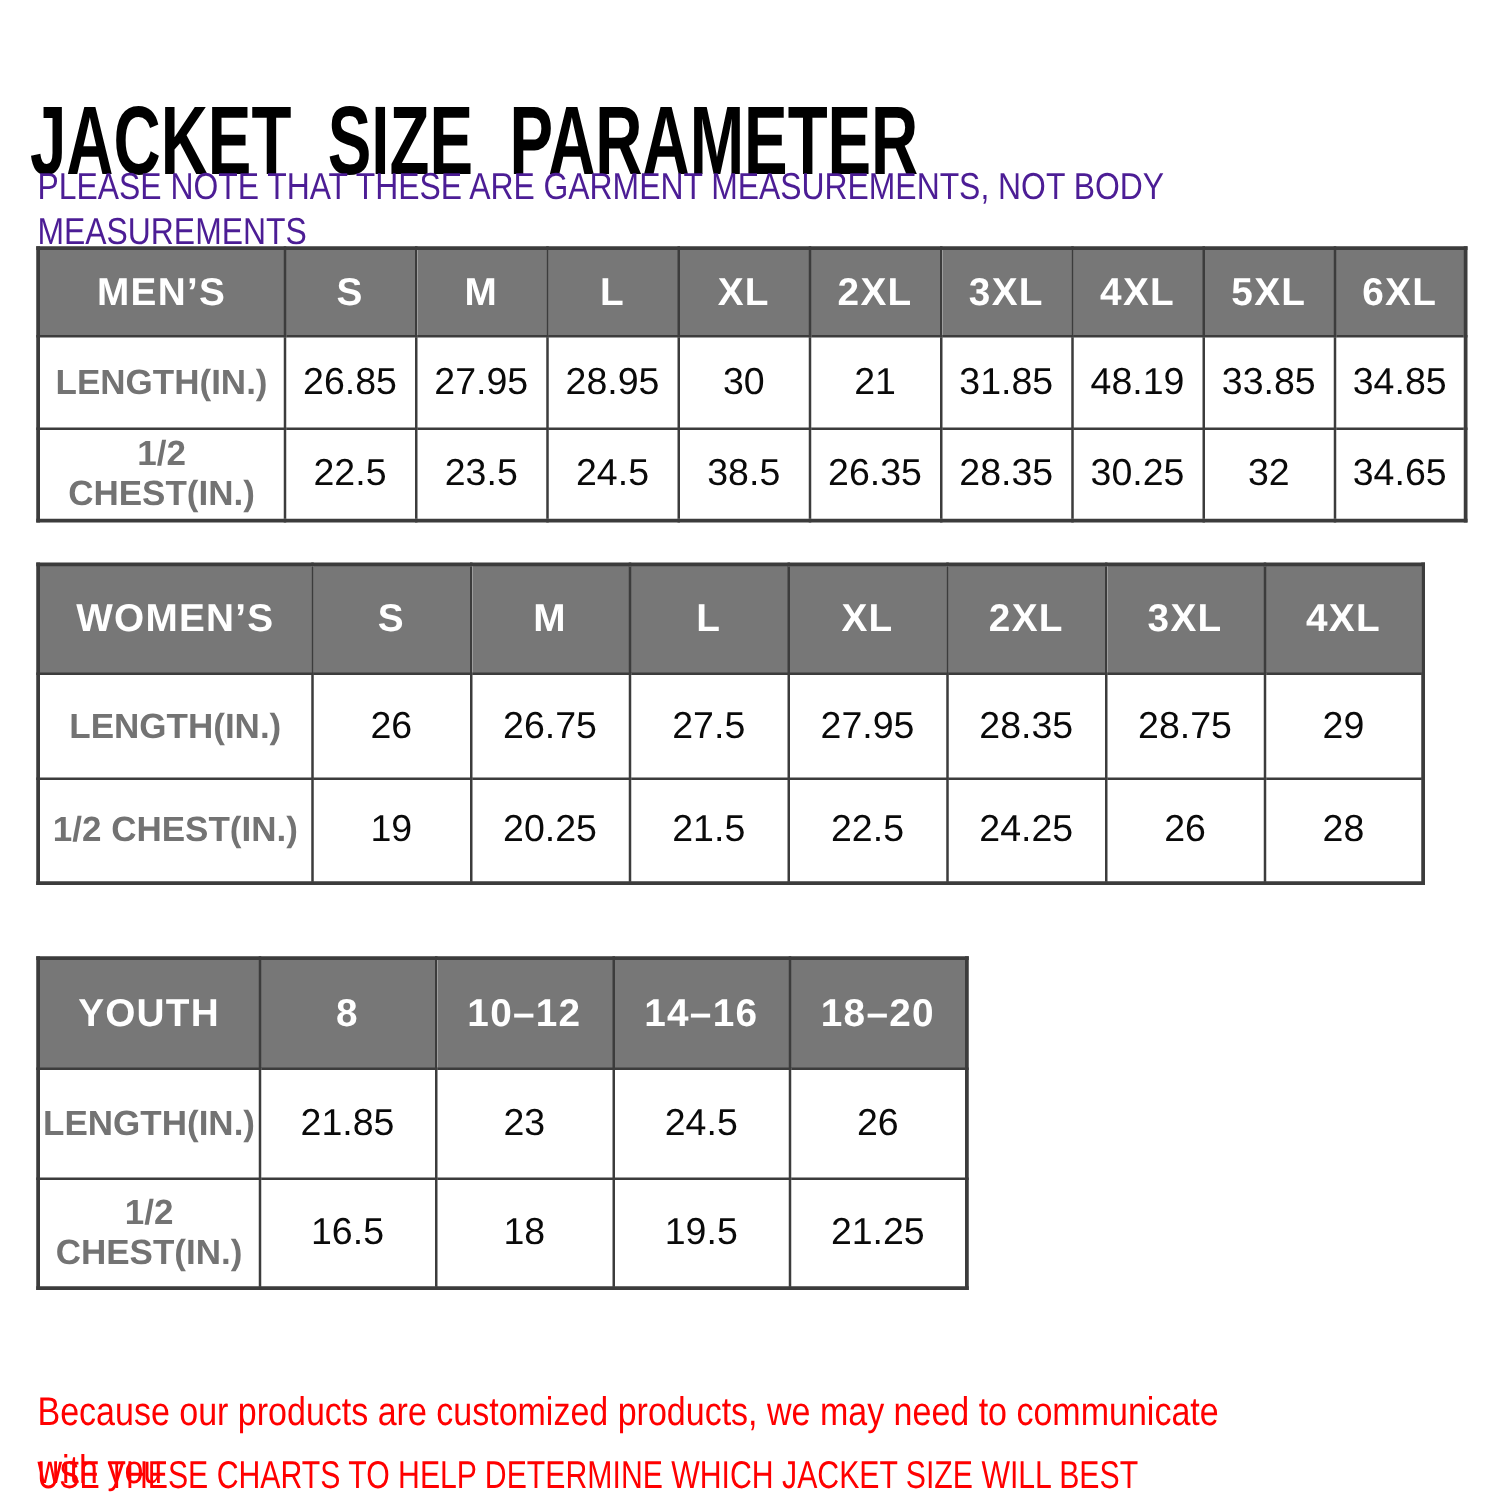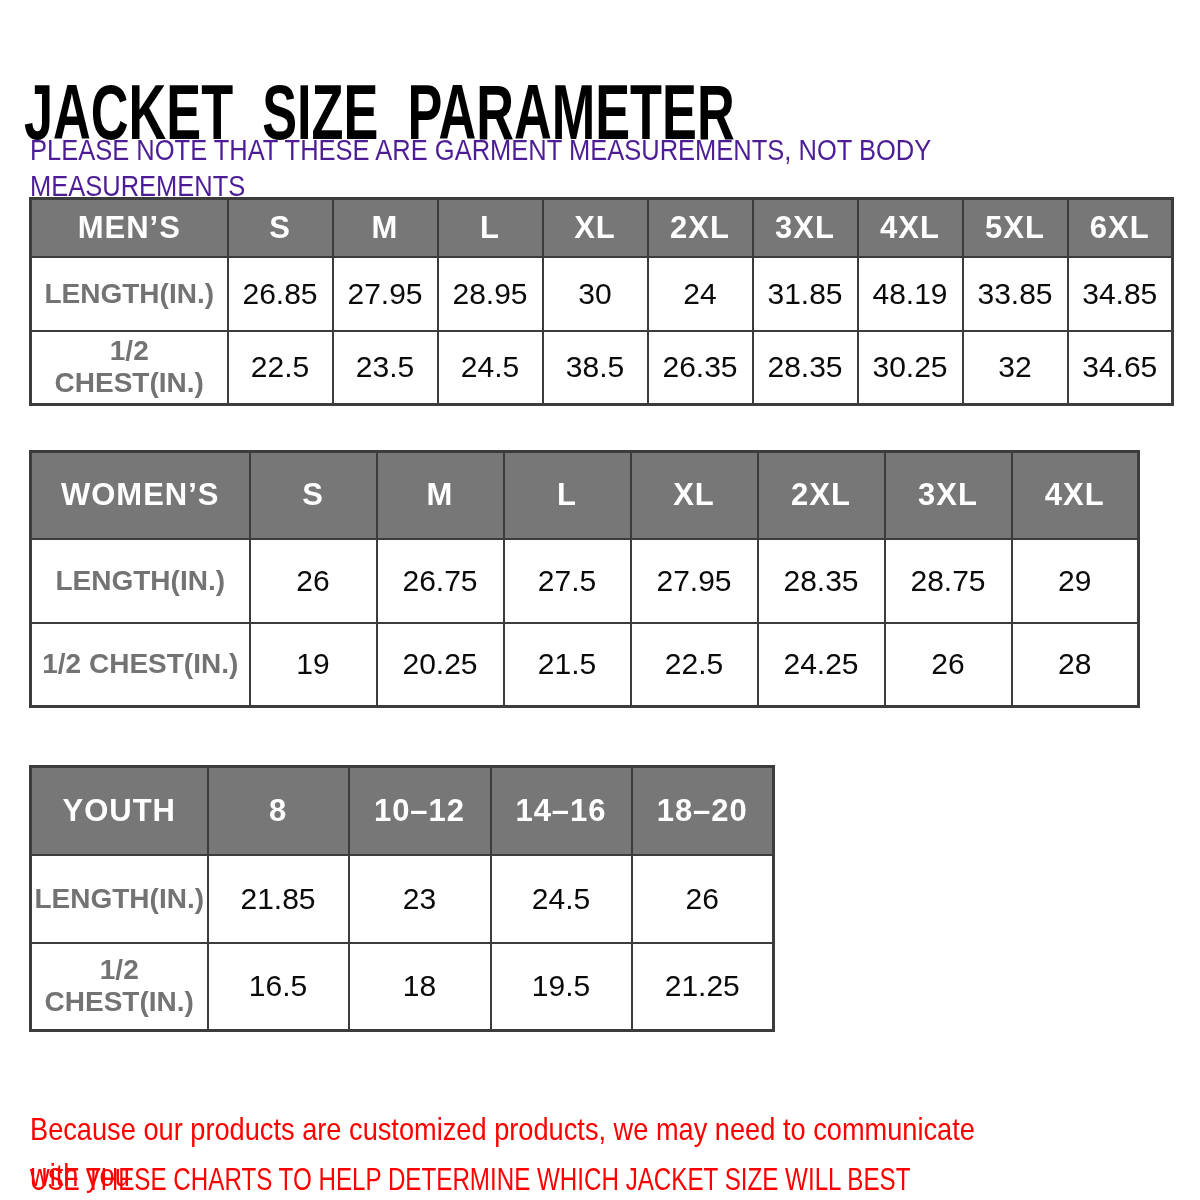--- a/index.html
+++ b/index.html
@@ -41,21 +41,21 @@
     padding:0;overflow:hidden;
   }
   table.size-table th{
     background:#777777;color:#ffffff;
     font-size:31px;font-weight:700;letter-spacing:1px;
   }
   td.rowlabel{font-size:28px;font-weight:700;color:#737373;letter-spacing:0px;}
   td.val{font-size:30px;font-weight:400;color:#0a0a0a;}
 
   #mens-table{top:197px;width:1142px;}
-  #mens-table tr.head{height:58px;} #mens-table tr.datarow{height:74px;}
+  #mens-table tr.head{height:70px;} #mens-table tr.datarow{height:74px;}
 
   #womens-table{top:450px;width:1108px;}
   #womens-table tr.head{height:87px;} #womens-table tr.datarow{height:84px;}
 
   #youth-table{top:765px;width:743px;}
   #youth-table tr.head{height:88px;} #youth-table tr.datarow{height:88px;}
 
   .footer1{
     position:absolute;left:30px;top:1074px;
     font-size:32px;line-height:1.45;font-weight:400;color:#ff0000;
@@ -100,21 +100,21 @@
         <th>4XL</th>
         <th>5XL</th>
         <th>6XL</th>
       </tr>
       <tr class="datarow">
         <td class="rowlabel">LENGTH(IN.)</td>
         <td class="val">26.85</td>
         <td class="val">27.95</td>
         <td class="val">28.95</td>
         <td class="val">30</td>
-        <td class="val">24</td>
+        <td class="val">21</td>
         <td class="val">31.85</td>
         <td class="val">48.19</td>
         <td class="val">33.85</td>
         <td class="val">34.85</td>
       </tr>
       <tr class="datarow">
         <td class="rowlabel">1/2 CHEST(IN.)</td>
         <td class="val">22.5</td>
         <td class="val">23.5</td>
         <td class="val">24.5</td>

